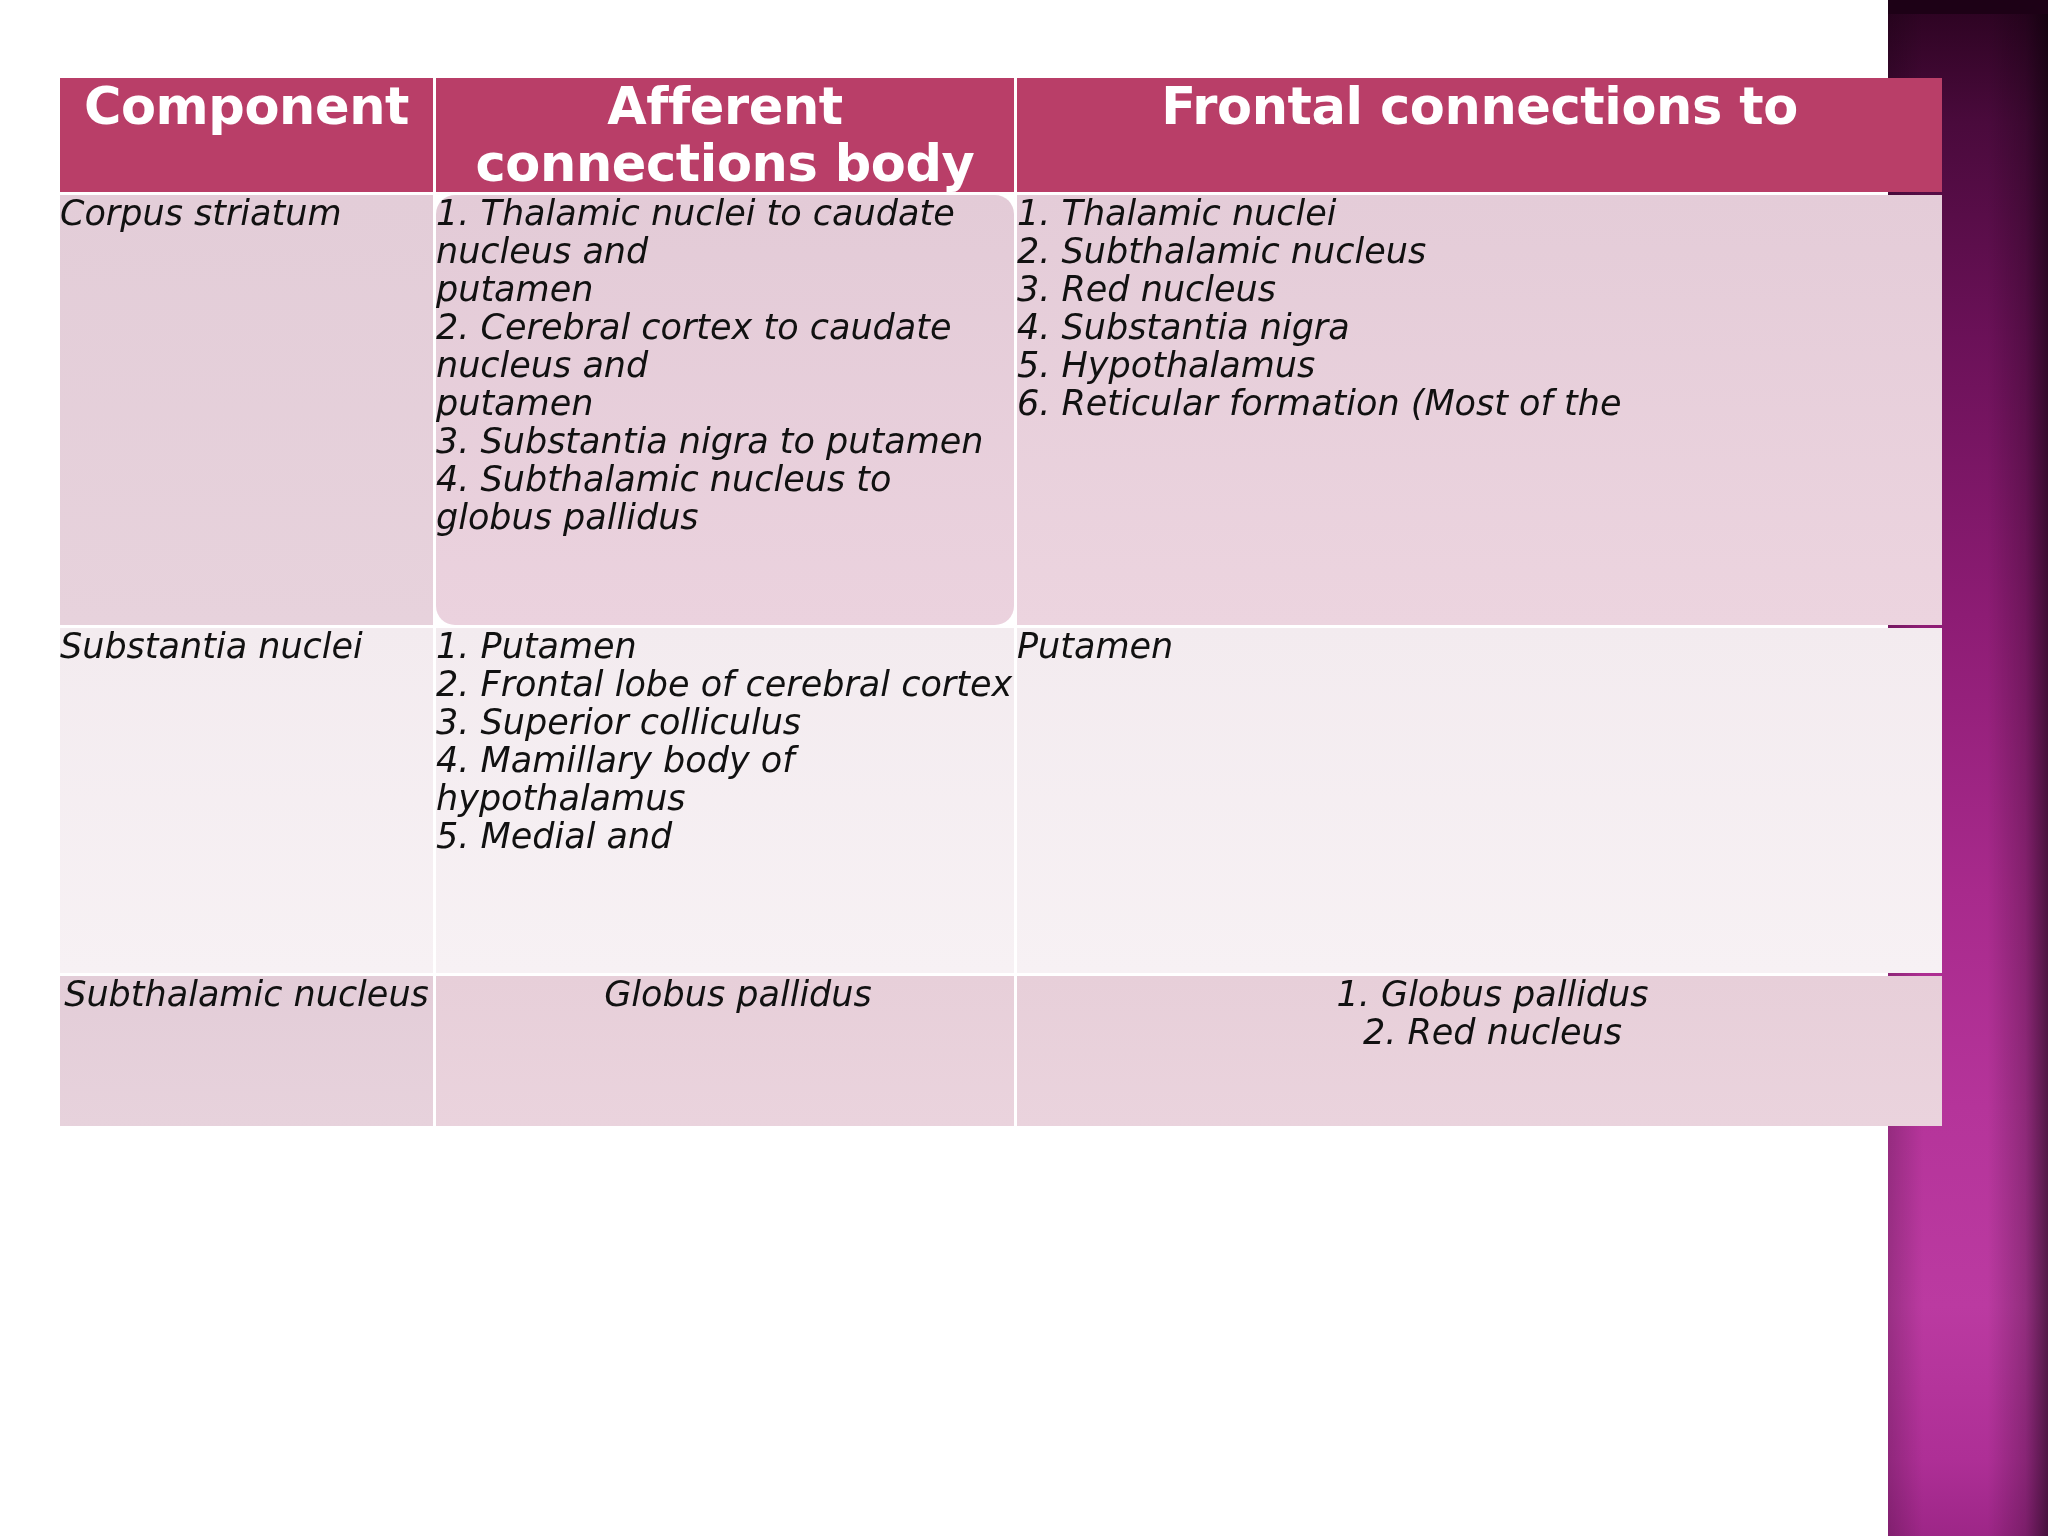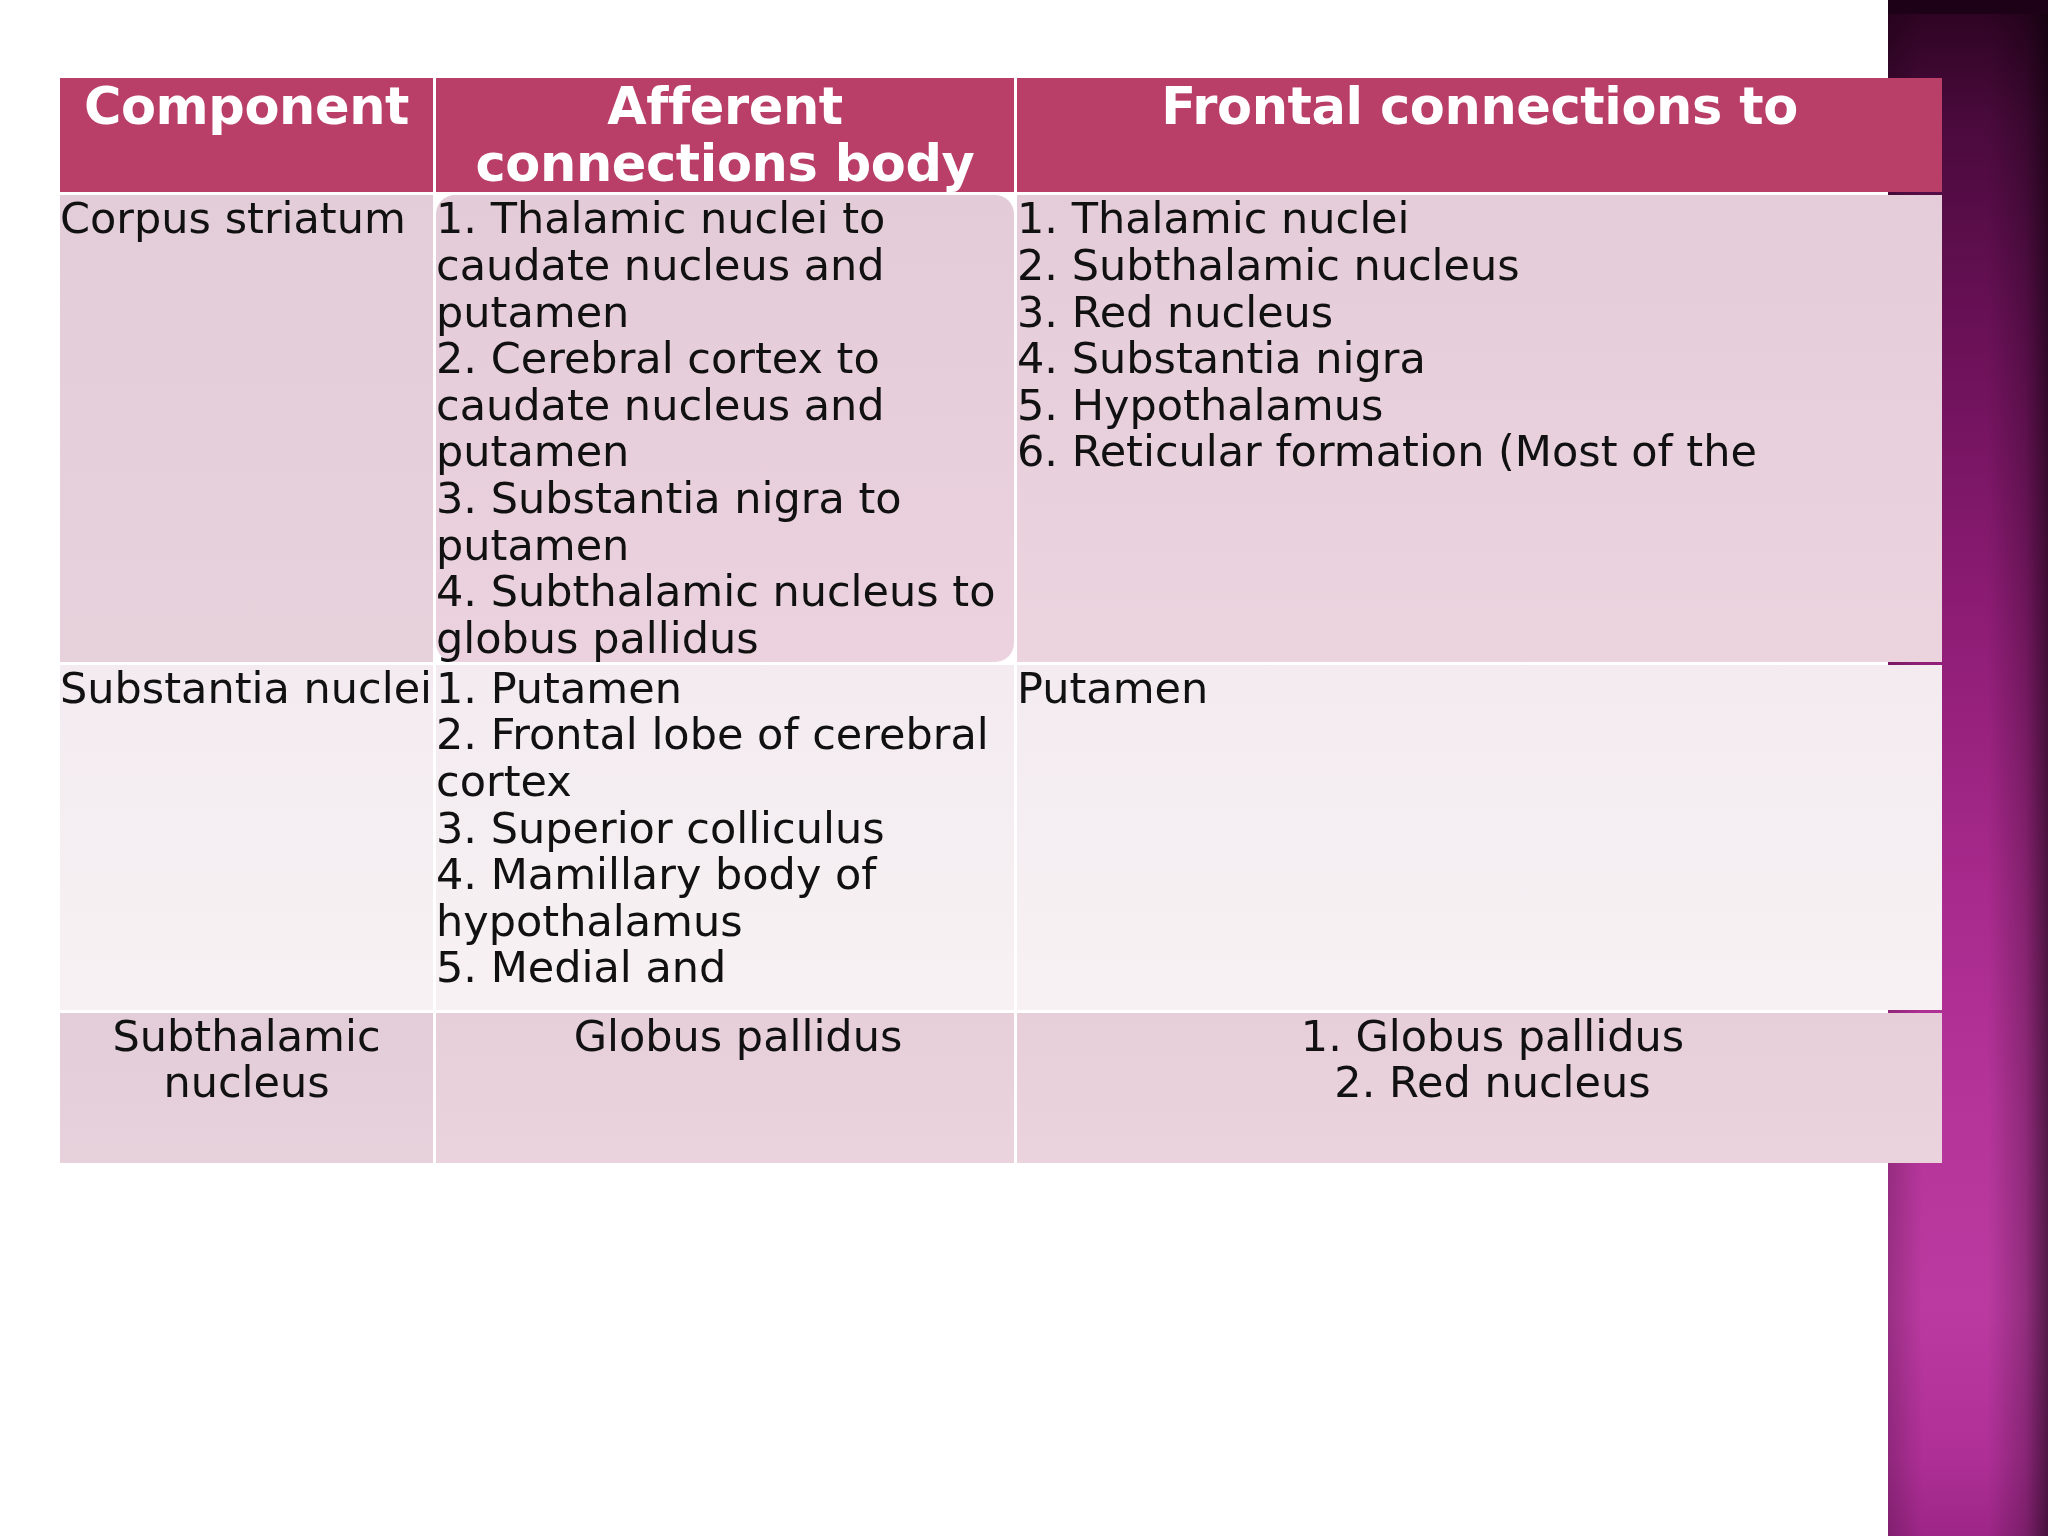--- a/index.html
+++ b/index.html
@@ -91,26 +91,27 @@
     letter-spacing: -0.4px;
     padding: 14px 10px 26px 10px;
     height: 110px;
   }
   thead th .hdr-inner {
     display: block;
     white-space: pre-line;
   }
 
   tbody td {
-    font-size: 43px;
+    font-size: 35px;
     line-height: 1.085;
     color: #111111;
     font-family: "DejaVu Sans", sans-serif;
     padding: 14px 14px 20px 16px;
     white-space: pre-line;
+    font-style: italic;
   }
 
   tr.row-a td { background: #e3ccd7; }
   tr.row-b td { background: #f4ecf0; }
   tr.row-c td { background: #e6cdd8; }
 
   tr.row-a td.cell-component,
   tr.row-c td.cell-component { background: linear-gradient(to bottom, #e3cdd8, #e7d2dc); }
   tr.row-a td.cell-afferent  { background: linear-gradient(to bottom, #e3cbd7, #ebd2de); border-radius: 19px; }
   tr.row-a td.cell-efferent  { background: linear-gradient(to bottom, #e4ccd8, #ecd4df); }

